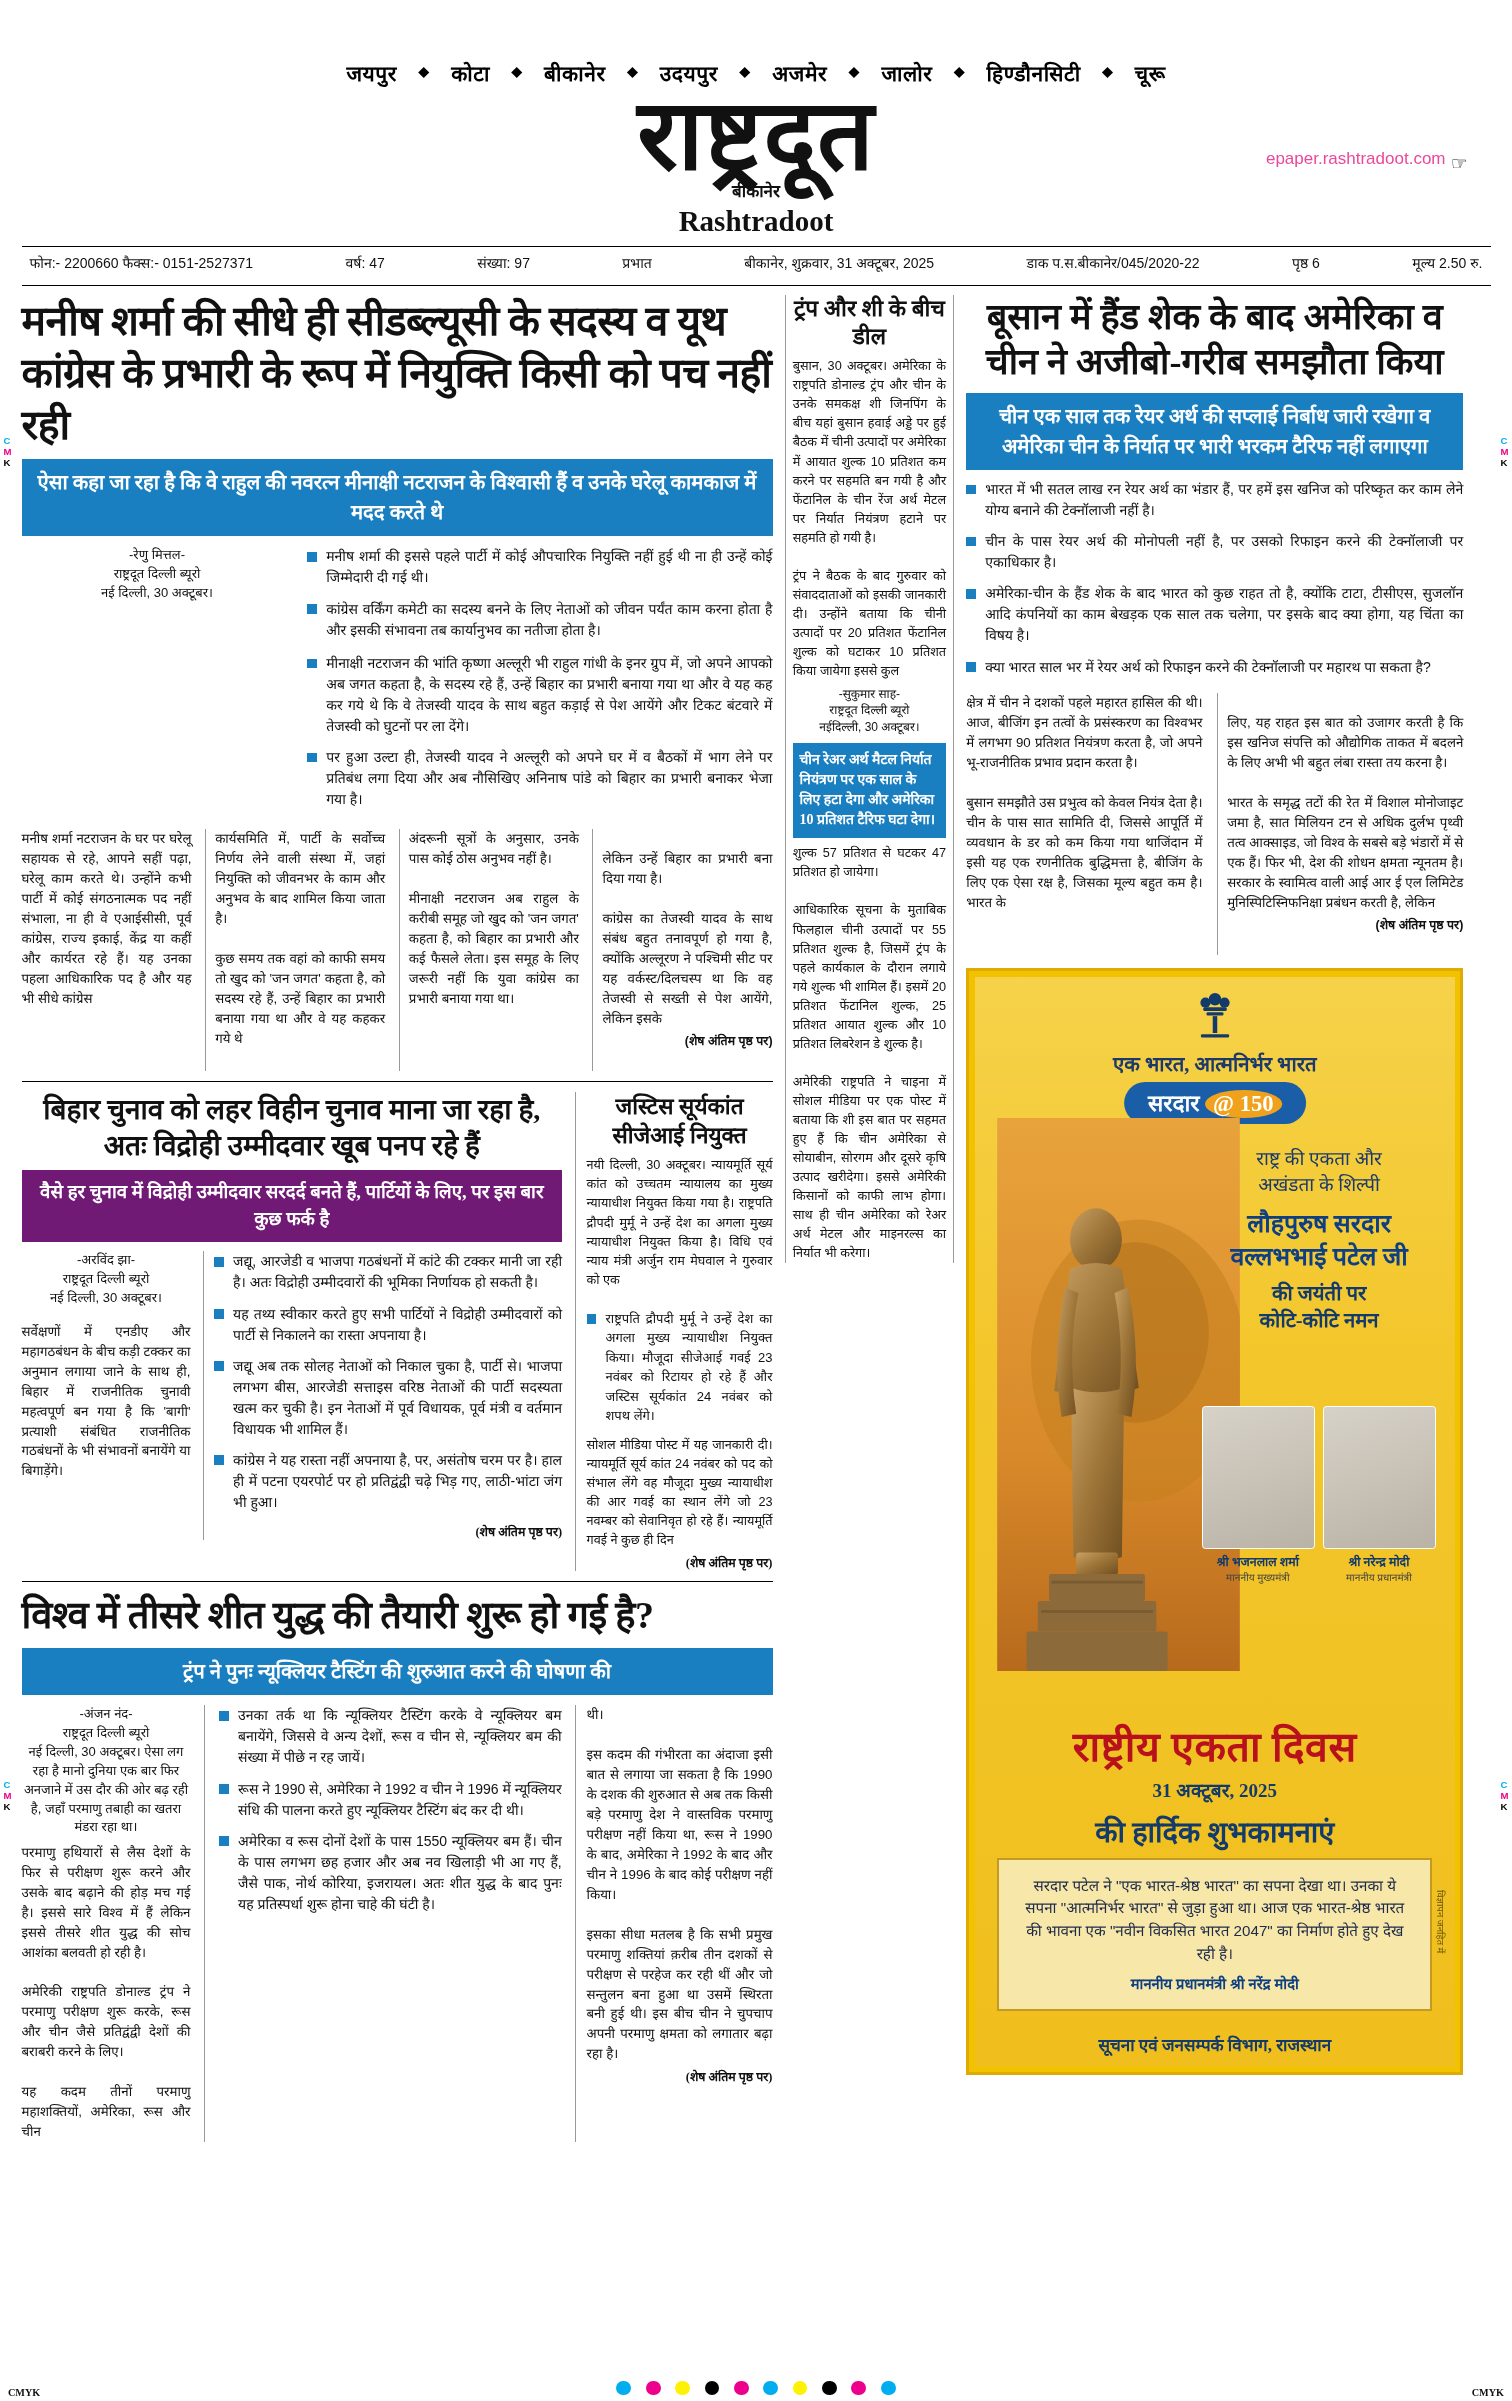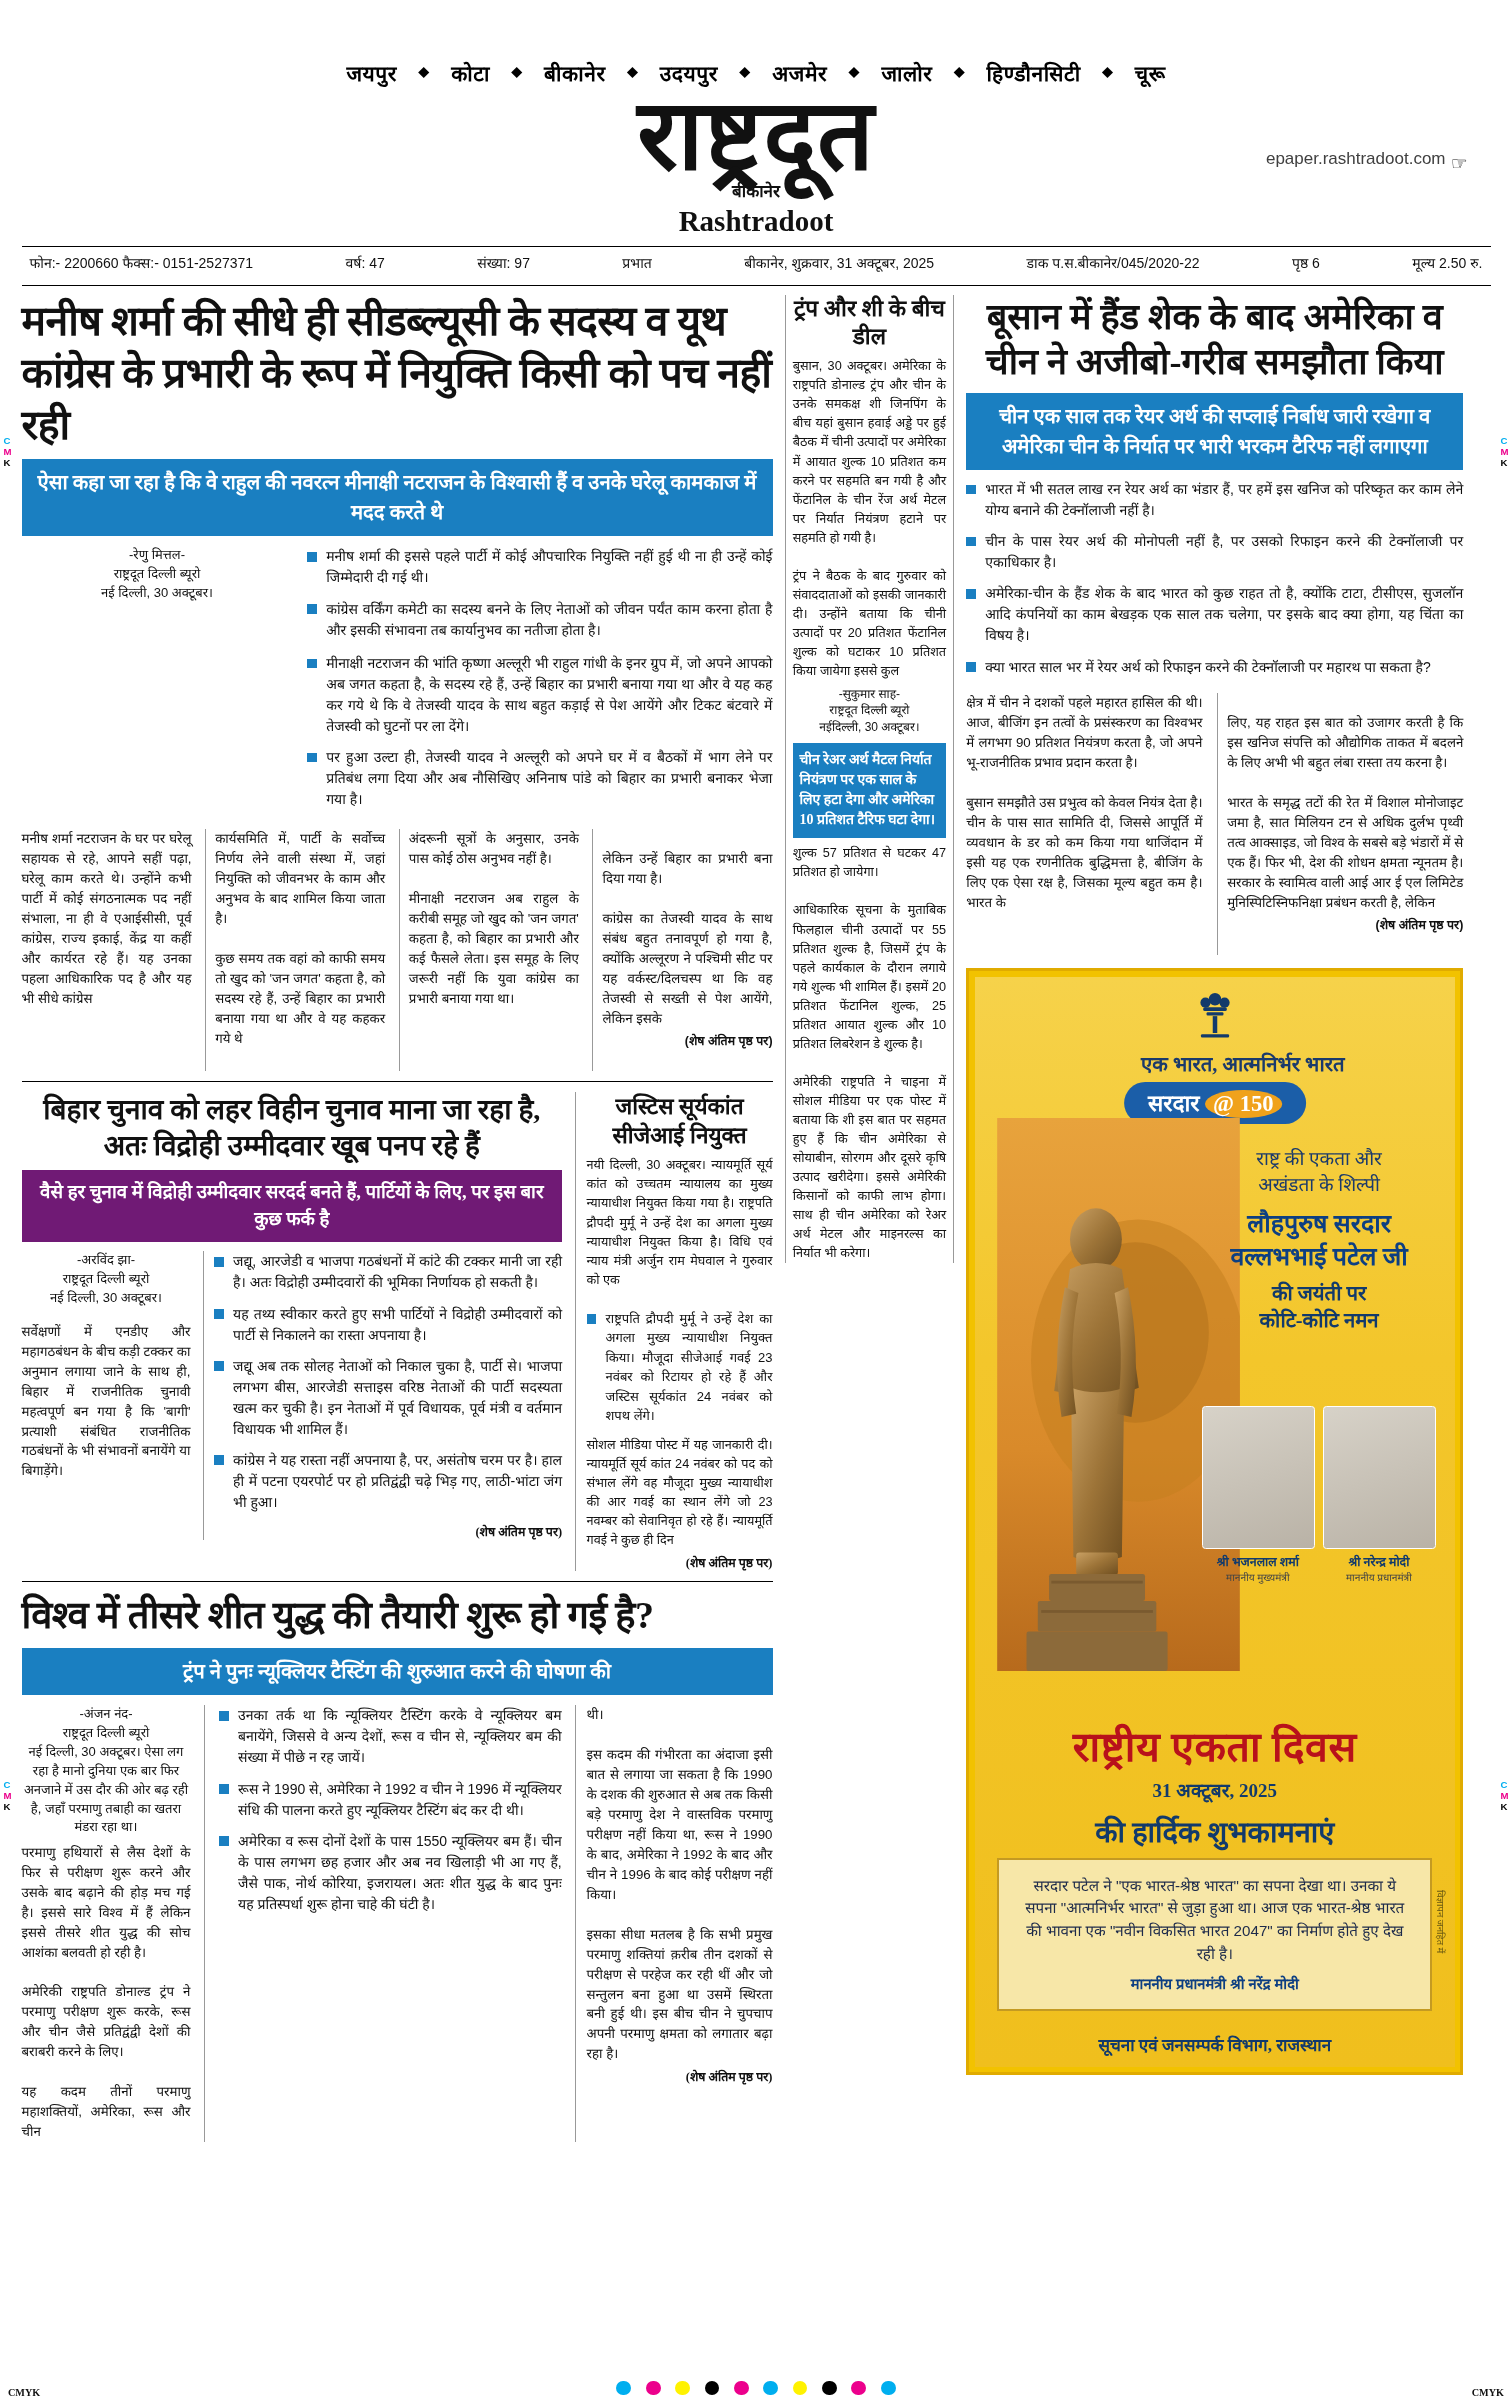--- a/index.html
+++ b/index.html
@@ -5,21 +5,21 @@
   html,body{margin:0;padding:0;background:#ffffff;}
   body{width:1512px;height:2401px;font-family:"Liberation Serif",serif;color:#111;}
   .page{position:relative;width:1512px;height:2401px;background:#fff;box-sizing:border-box;padding:0 21.5px;}
 
   
   .cities{display:flex;justify-content:center;gap:21.5px;font-family:"Liberation Serif",serif;font-weight:bold;font-size:21px;letter-spacing:0.6px;padding-top:59px;color:#000;}
   .cities span{white-space:nowrap;}
   .dot{font-size:13.6px;line-height:25.4px;}
   .masthead-row{position:relative;display:flex;align-items:center;justify-content:center;margin-top:-3.4px;}
   .masthead-title{font-family:"Liberation Serif",serif;font-weight:bold;font-size:99px;letter-spacing:1.1px;line-height:1.05;}
-  .epaper{position:absolute;right:45px;bottom:19px;font-family:"Liberation Sans",sans-serif;font-size:17px;color:#404040;text-align:center;}
+  .epaper{position:absolute;right:45px;bottom:19px;font-family:"Liberation Sans",sans-serif;font-size:17px;color:#ec4899;text-align:center;}
   .cursor{position:absolute;right:22.6px;bottom:12.4px;font-size:19px;}
   .sub-city{text-align:center;font-size:17px;font-weight:bold;margin-top:-9px;}
   .romanname{text-align:center;font-family:"Liberation Serif",serif;font-weight:bold;font-size:29px;margin-top:3.4px;}
   .rule{border-top:1.7px solid #000;margin-top:8px;}
   .infobar{display:flex;justify-content:space-between;align-items:center;font-size:14px;padding:5.6px 8px 5.6px 8px;font-family:"Liberation Sans",sans-serif;}
 
   
   .content{display:flex;gap:12.4px;margin-top:6.8px;}
   .col-left{width:751px;}
   .col-mid{width:169px;}
@@ -48,21 +48,21 @@
   .mid-byline{font-size:12px;text-align:center;line-height:1.4;margin:4.5px 0;font-family:"Liberation Sans",sans-serif;}
   .mini-kicker{background:#1a7fc1;color:#fff;font-weight:bold;font-size:14px;line-height:1.45;padding:6.8px;margin:6.8px 0;}
 
   
   .right-head{font-family:"Liberation Serif",serif;font-weight:bold;font-size:36px;line-height:1.25;text-align:center;margin:2.3px 0 8px;}
 
   
   .ad{position:relative;width:100%;height:1107px;background:#f2c200;border:3.4px solid #e0ab00;box-sizing:border-box;overflow:hidden;}
   .ad-inner{position:absolute;inset:5.6px;background:linear-gradient(180deg,#f6d24a 0%,#f3c62b 35%,#f0bf1d 100%);}
   .ad-emblem{position:absolute;top:11.3px;left:50%;transform:translateX(-50%);width:40px;height:54px;}
-  .ad-slogan{position:absolute;top:72px;width:100%;text-align:center;font-weight:bold;font-size:20.3px;color:#1b3a6b;font-family:"Liberation Serif",serif;padding-left:28px;}
+  .ad-slogan{position:absolute;top:72px;width:100%;text-align:center;font-weight:bold;font-size:20.3px;color:#1b3a6b;font-family:"Liberation Serif",serif;}
   .ad-badge{position:absolute;top:105px;left:50%;transform:translateX(-50%);background:#1b5ea8;color:#fff;border-radius:22.6px;padding:5.6px 24px;font-size:22.6px;font-weight:bold;font-family:"Liberation Serif",serif;}
   .ad-badge .b150{background:#f0a21c;color:#fff;border-radius:50%;padding:1.1px 8px;margin-left:5.6px;}
   .statue{position:absolute;left:22.6px;top:141px;width:243px;height:553px;}
   .ad-right-text{position:absolute;right:22.6px;top:169px;width:226px;text-align:center;color:#123a6b;font-family:"Liberation Serif",serif;}
   .ad-right-text .l1{font-size:19px;line-height:1.4;color:#1b3a6b;}
   .ad-right-text .l2{font-size:25px;font-weight:bold;color:#0d3f82;line-height:1.3;margin-top:9px;}
   .ad-right-text .l3{font-size:20.3px;font-weight:bold;color:#123a6b;margin-top:6.8px;line-height:1.35;}
   .leaders{position:absolute;right:20.3px;top:429px;width:232px;display:flex;gap:10.2px;}
   .leader{flex:1;text-align:center;}
   .leader .photo{width:100%;height:141px;background:linear-gradient(160deg,#d7d2c8,#b9b2a6);border:1.7px solid #fff;border-radius:3.4px;}

